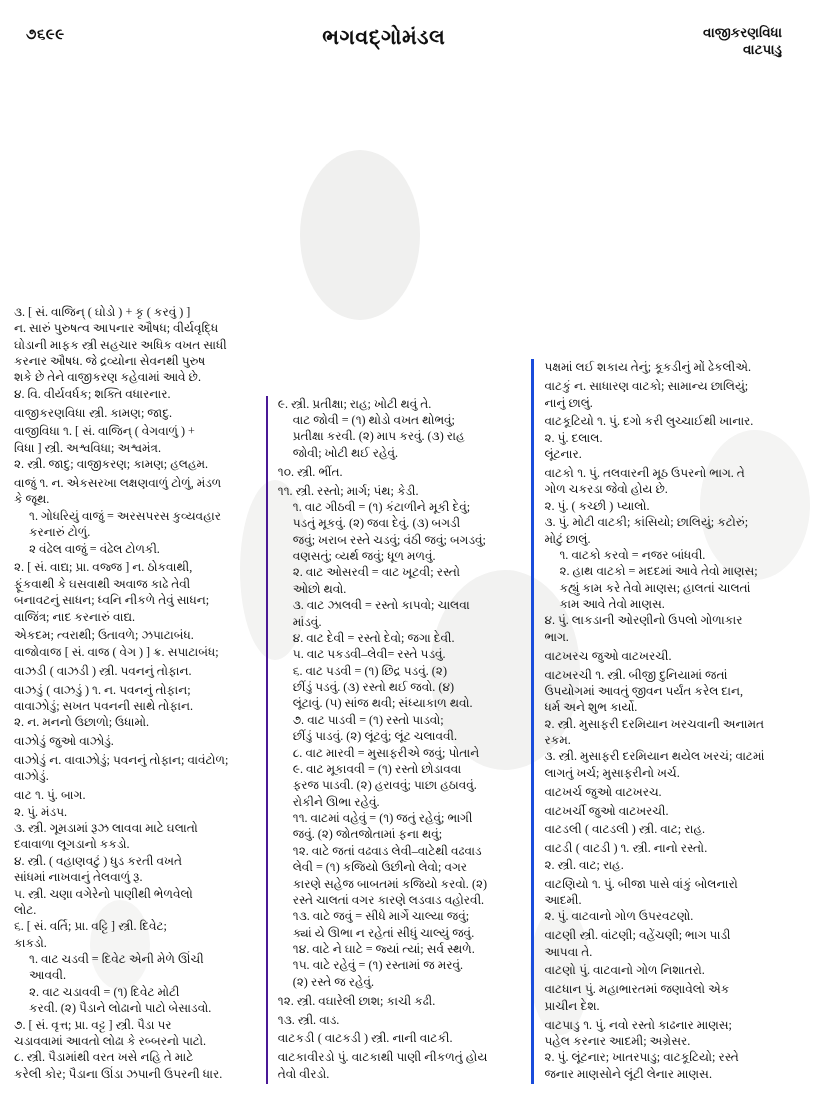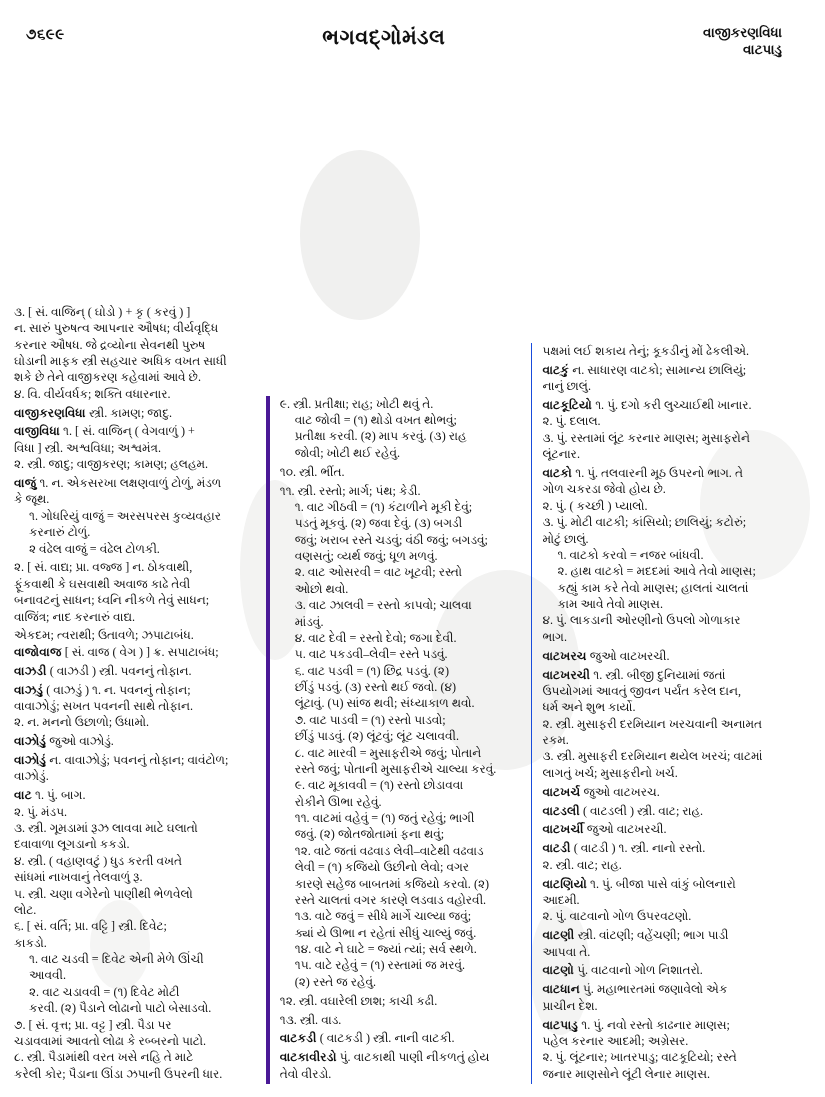--- a/index.html
+++ b/index.html
@@ -77,29 +77,29 @@
     align-items: flex-end;
   }
   .col {
     box-sizing: border-box;
     font-size: 12.1px;
     line-height: 1.355;
     text-align: justify;
     text-justify: inter-word;
   }
   .col-1 { width: 258px; padding-right: 9px; }
-  .col-2 { width: 272px; padding: 0 10px 0 10px; border-left: 4px solid #4c1d95; }
-  .col-3 { width: 267px; padding-left: 10px;    border-left: 1px solid #1d4ed8; }
+  .col-2 { width: 272px; padding: 0 10px 0 10px; border-left: 2px solid #4c1d95; }
+  .col-3 { width: 267px; padding-left: 10px;    border-left: 3px solid #1d4ed8; }
 
   
   .entry { margin: 0 0 2px 0; }
   .entry + .entry { margin-top: 2.5px; }
 
   .headword {
-    font-weight: 700;
+    font-weight: 400;
     letter-spacing: 0.15px;
   }
   .sense {
     margin: 0;
     text-indent: 0;
   }
   .idiom {                
     margin: 0;
     padding-left: 17px;
     text-indent: -2px;
@@ -132,22 +132,22 @@
       <div>વાજીકરણવિધા</div>
       <div>વાટપાડુ</div>
     </div>
   </div>
 
   <div class="columns">
     <div class="col col-1">
         <div class="entry">
           <p class="sense">૩. [ સં. વાજિન્ ( ઘોડો ) + કૃ ( કરવું ) ]</p>
           <p class="cont">ન. સારું પુરુષત્વ આપનાર ઔષધ; વીર્યવૃદ્ધિ</p>
+          <p class="cont">ઘોડાની માફક સ્ત્રી સહચાર અધિક વખત સાધી</p>
           <p class="cont">કરનાર ઔષધ. જે દ્રવ્યોના સેવનથી પુરુષ</p>
-          <p class="cont">ઘોડાની માફક સ્ત્રી સહચાર અધિક વખત સાધી</p>
           <p class="cont">શકે છે તેને વાજીકરણ કહેવામાં આવે છે.</p>
           <p class="cont">૪. વિ. વીર્યવર્ધક; શક્તિ વધારનાર.</p>
         </div>
         <div class="entry">
           <p class="cont"><span class="headword">વાજીકરણવિધા </span><span>સ્ત્રી. કામણ; જાદુ.</span></p>
         </div>
         <div class="entry">
           <p class="cont"><span class="headword">વાજીવિધા </span><span>૧. [ સં. વાજિન્ ( વેગવાળું ) +</span></p>
           <p class="cont">વિધા ] સ્ત્રી. અશ્વવિધા; અશ્વમંત્ર.</p>
           <p class="cont">૨. સ્ત્રી. જાદુ; વાજીકરણ; કામણ; હલહમ.</p>
@@ -226,22 +226,22 @@
           <p class="idiom">૩. વાટ ઝાલવી = રસ્તો કાપવો; ચાલવા</p>
           <p class="idiom">માંડવું.</p>
           <p class="idiom">૪. વાટ દેવી = રસ્તો દેવો; જગા દેવી.</p>
           <p class="idiom">૫. વાટ પકડવી–લેવી= રસ્તે પડવું.</p>
           <p class="idiom">૬. વાટ પડવી = (૧) છિદ્ર પડવું. (૨)</p>
           <p class="idiom">છીંડું પડવું. (૩) રસ્તો થઈ જવો. (૪)</p>
           <p class="idiom">લૂંટાવું. (૫) સાંજ થવી; સંધ્યાકાળ થવો.</p>
           <p class="idiom">૭. વાટ પાડવી = (૧) રસ્તો પાડવો;</p>
           <p class="idiom">છીંડું પાડવું. (૨) લૂંટવું; લૂંટ ચલાવવી.</p>
           <p class="idiom">૮. વાટ મારવી = મુસાફરીએ જવું; પોતાને</p>
-          <p class="idiom">રસ્તે જવું; પોતાની મુસાફરીએ ચાલ્યા કરવું.</p>
           <p class="idiom">૯. વાટ મૂકાવવી = (૧) રસ્તો છોડાવવા</p>
+          <p class="idiom">ફરજ પાડવી. (૨) હરાવવું; પાછા હઠાવવું.</p>
           <p class="idiom">રોકીને ઊભા રહેવું.</p>
           <p class="idiom">૧૧. વાટમાં વહેવું = (૧) જતું રહેવું; ભાગી</p>
           <p class="idiom">જવું. (૨) જોતજોતામાં ફના થવું;</p>
           <p class="idiom">૧૨. વાટે જતાં વઢવાડ લેવી–વાટેથી વઢવાડ</p>
           <p class="idiom">લેવી = (૧) કજિયો ઉછીનો લેવો; વગર</p>
           <p class="idiom">કારણે સહેજ બાબતમાં કજિયો કરવો. (૨)</p>
           <p class="idiom">રસ્તે ચાલતાં વગર કારણે લડવાડ વહોરવી.</p>
           <p class="idiom">૧૩. વાટે જવું = સીધે માર્ગે ચાલ્યા જવું;</p>
           <p class="idiom">ક્યાં યે ઊભા ન રહેતાં સીધું ચાલ્યું જવું.</p>
           <p class="idiom">૧૪. વાટે ને ઘાટે = જ્યાં ત્યાં; સર્વ સ્થળે.</p>
@@ -266,21 +266,20 @@
         <div class="entry">
           <p class="sense">પક્ષમાં લઈ શકાય તેનું; કૂકડીનું મોં ઢેકલીએ.</p>
         </div>
         <div class="entry">
           <p class="cont"><span class="headword">વાટકું </span><span>ન. સાધારણ વાટકો;  સામાન્ય છાલિયું;</span></p>
           <p class="cont">નાનું છાલું.</p>
         </div>
         <div class="entry">
           <p class="cont"><span class="headword">વાટકૂટિયો </span><span>૧. પું. દગો કરી લુચ્ચાઈથી ખાનાર.</span></p>
           <p class="cont">૨. પું. દલાલ.</p>
-          <p class="cont">૩. પું. રસ્તામાં લૂંટ કરનાર માણસ; મુસાફરોને</p>
           <p class="cont">લૂંટનાર.</p>
         </div>
         <div class="entry">
           <p class="cont"><span class="headword">વાટકો </span><span>૧. પું. તલવારની મૂઠ ઉપરનો ભાગ. તે</span></p>
           <p class="cont">ગોળ ચકરડા જેવો હોય છે.</p>
           <p class="cont">૨. પું. ( કચ્છી ) પ્યાલો.</p>
           <p class="cont">૩. પું. મોટી વાટકી; કાંસિયો; છાલિયું; કટોરું;</p>
           <p class="cont">મોટું છાલું.</p>
           <p class="idiom">૧. વાટકો કરવો = નજર બાંધવી.</p>
           <p class="idiom">૨. હાથ વાટકો = મદદમાં આવે તેવો માણસ;</p>
@@ -298,24 +297,24 @@
           <p class="cont">ધર્મ અને શુભ કાર્યો.</p>
           <p class="cont">૨. સ્ત્રી. મુસાફરી દરમિયાન ખરચવાની અનામત</p>
           <p class="cont">રકમ.</p>
           <p class="cont">૩. સ્ત્રી. મુસાફરી દરમિયાન થયેલ ખરચં; વાટમાં</p>
           <p class="cont">લાગતું ખર્ચ; મુસાફરીનો ખર્ચ.</p>
         </div>
         <div class="entry">
           <p class="cont"><span class="headword">વાટખર્ચ </span><span>જુઓ વાટખરચ.</span></p>
         </div>
         <div class="entry">
+          <p class="cont"><span class="headword">વાટખર્ચી </span><span>જુઓ વાટખરચી.</span></p>
+        </div>
+        <div class="entry">
           <p class="cont"><span class="headword">વાટડલી </span><span>( વાટડલી ) સ્ત્રી. વાટ; રાહ.</span></p>
-        </div>
-        <div class="entry">
-          <p class="cont"><span class="headword">વાટખર્ચી </span><span>જુઓ વાટખરચી.</span></p>
         </div>
         <div class="entry">
           <p class="cont"><span class="headword">વાટડી </span><span>( વાટડી ) ૧. સ્ત્રી. નાનો રસ્તો.</span></p>
           <p class="cont">૨. સ્ત્રી. વાટ; રાહ.</p>
         </div>
         <div class="entry">
           <p class="cont"><span class="headword">વાટણિયો </span><span>૧. પું. બીજા પાસે વાંકું બોલનારો</span></p>
           <p class="cont">આદમી.</p>
           <p class="cont">૨. પું. વાટવાનો ગોળ ઉપરવટણો.</p>
         </div>

